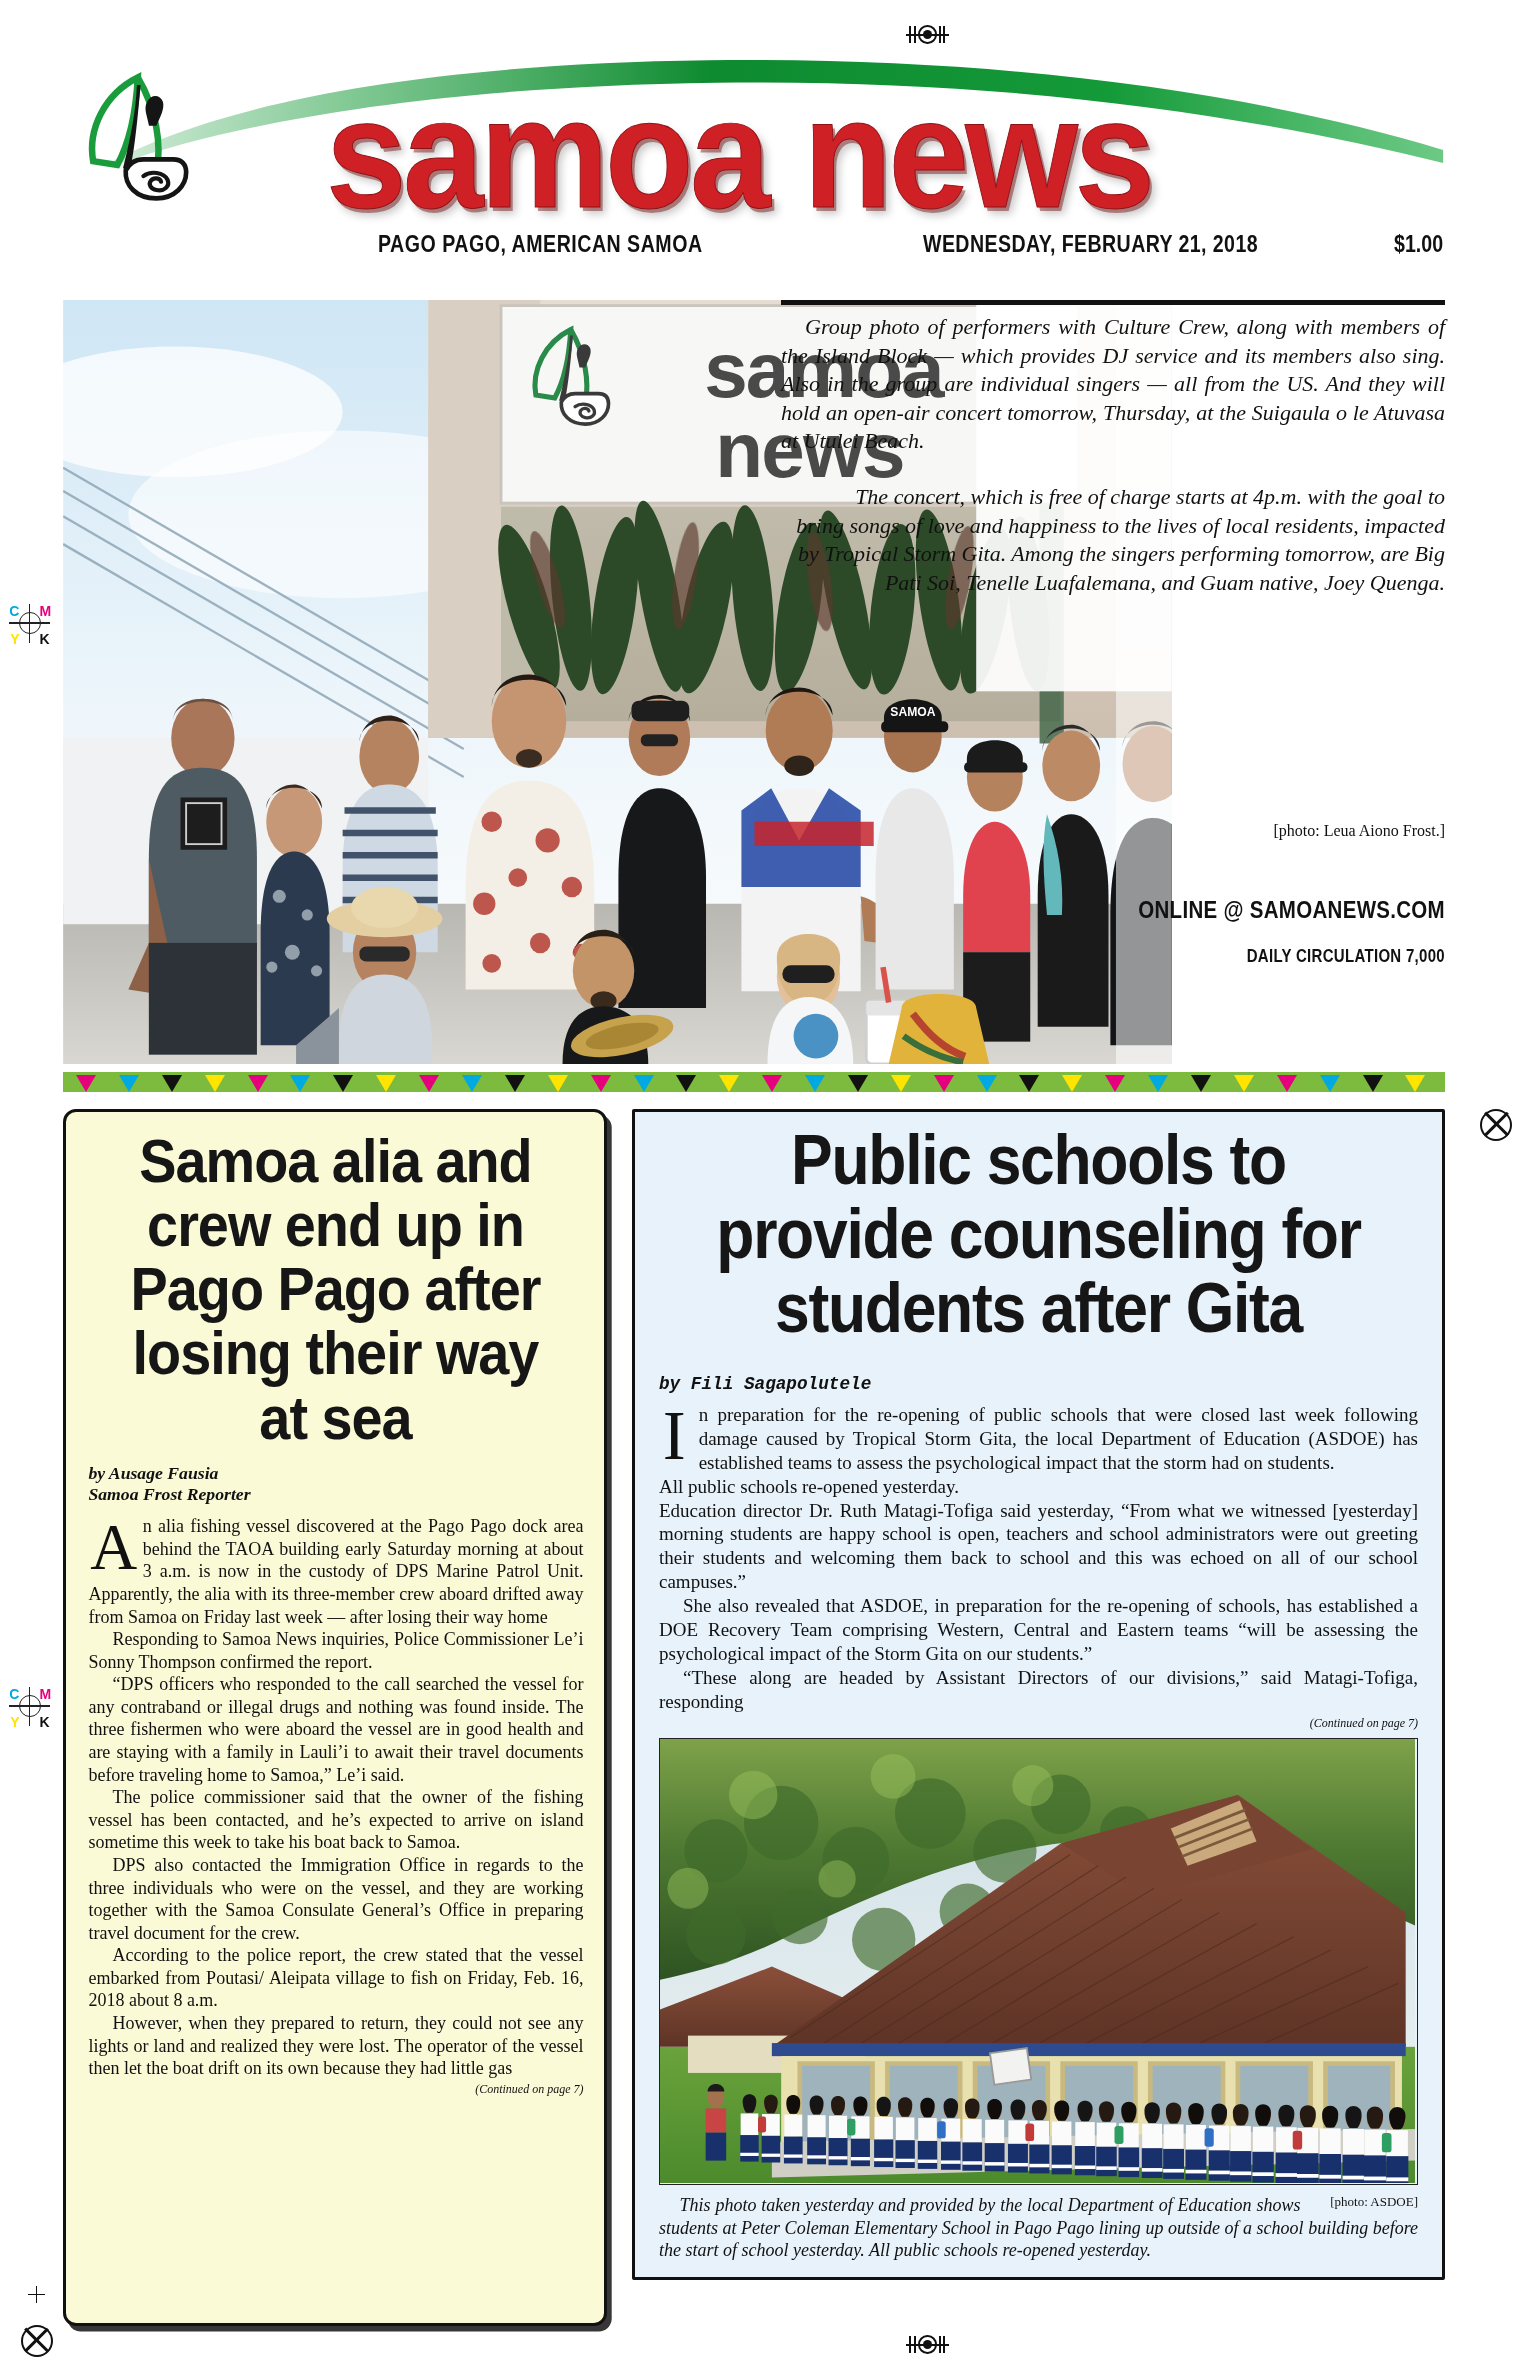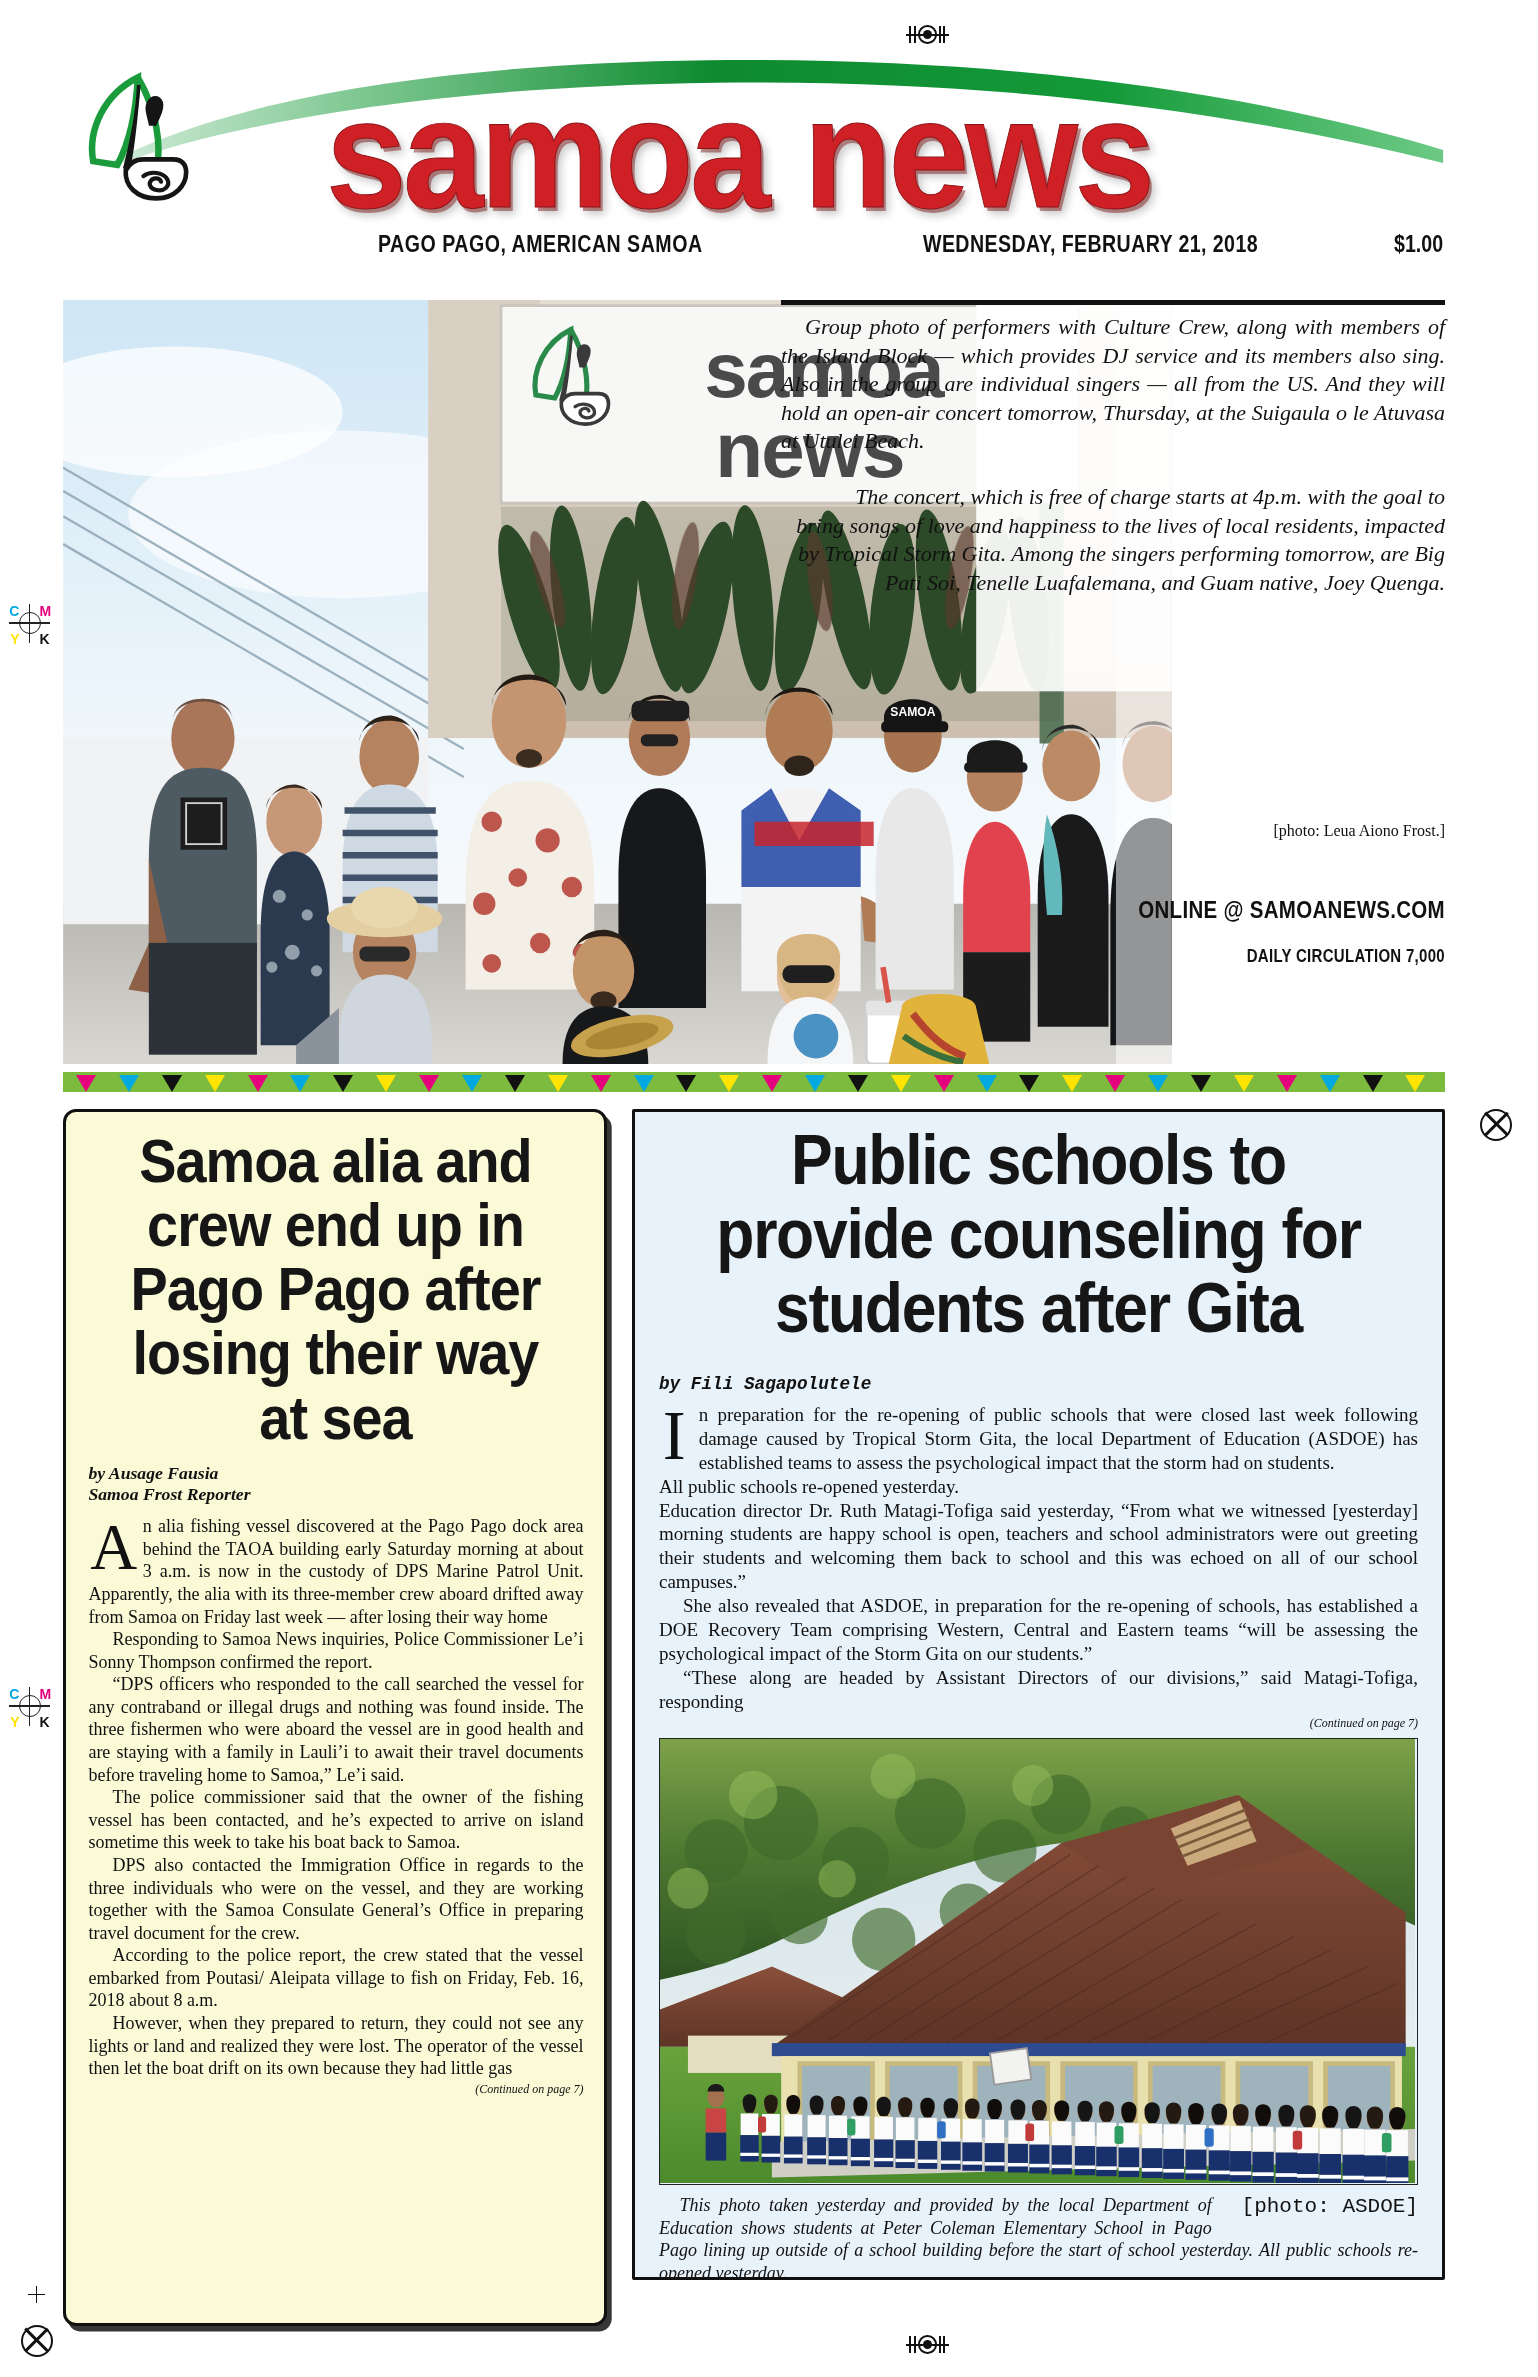--- a/index.html
+++ b/index.html
@@ -296,22 +296,22 @@
     font-style: italic;
     font-size: 18px;
     line-height: 1.26;
     color: #111;
     text-align: justify;
   }
   .school-caption p { margin: 0; text-indent: 20.5px; }
   .school-caption .credit {
     float: right;
     font-style: normal;
-    font-family: Liberation Mono, monospace;
-    font-size: 21px;
+    font-family: Liberation Serif, serif;
+    font-size: 13px;
     margin-left: 9.3px;
   }
 </style>
 </head>
 <body>
 
 <div class="reg-target" style="left:906px; top:13px;">
   <div class="hbar"></div>
     <div class="tick t1"></div>
     <div class="tick t2"></div>

